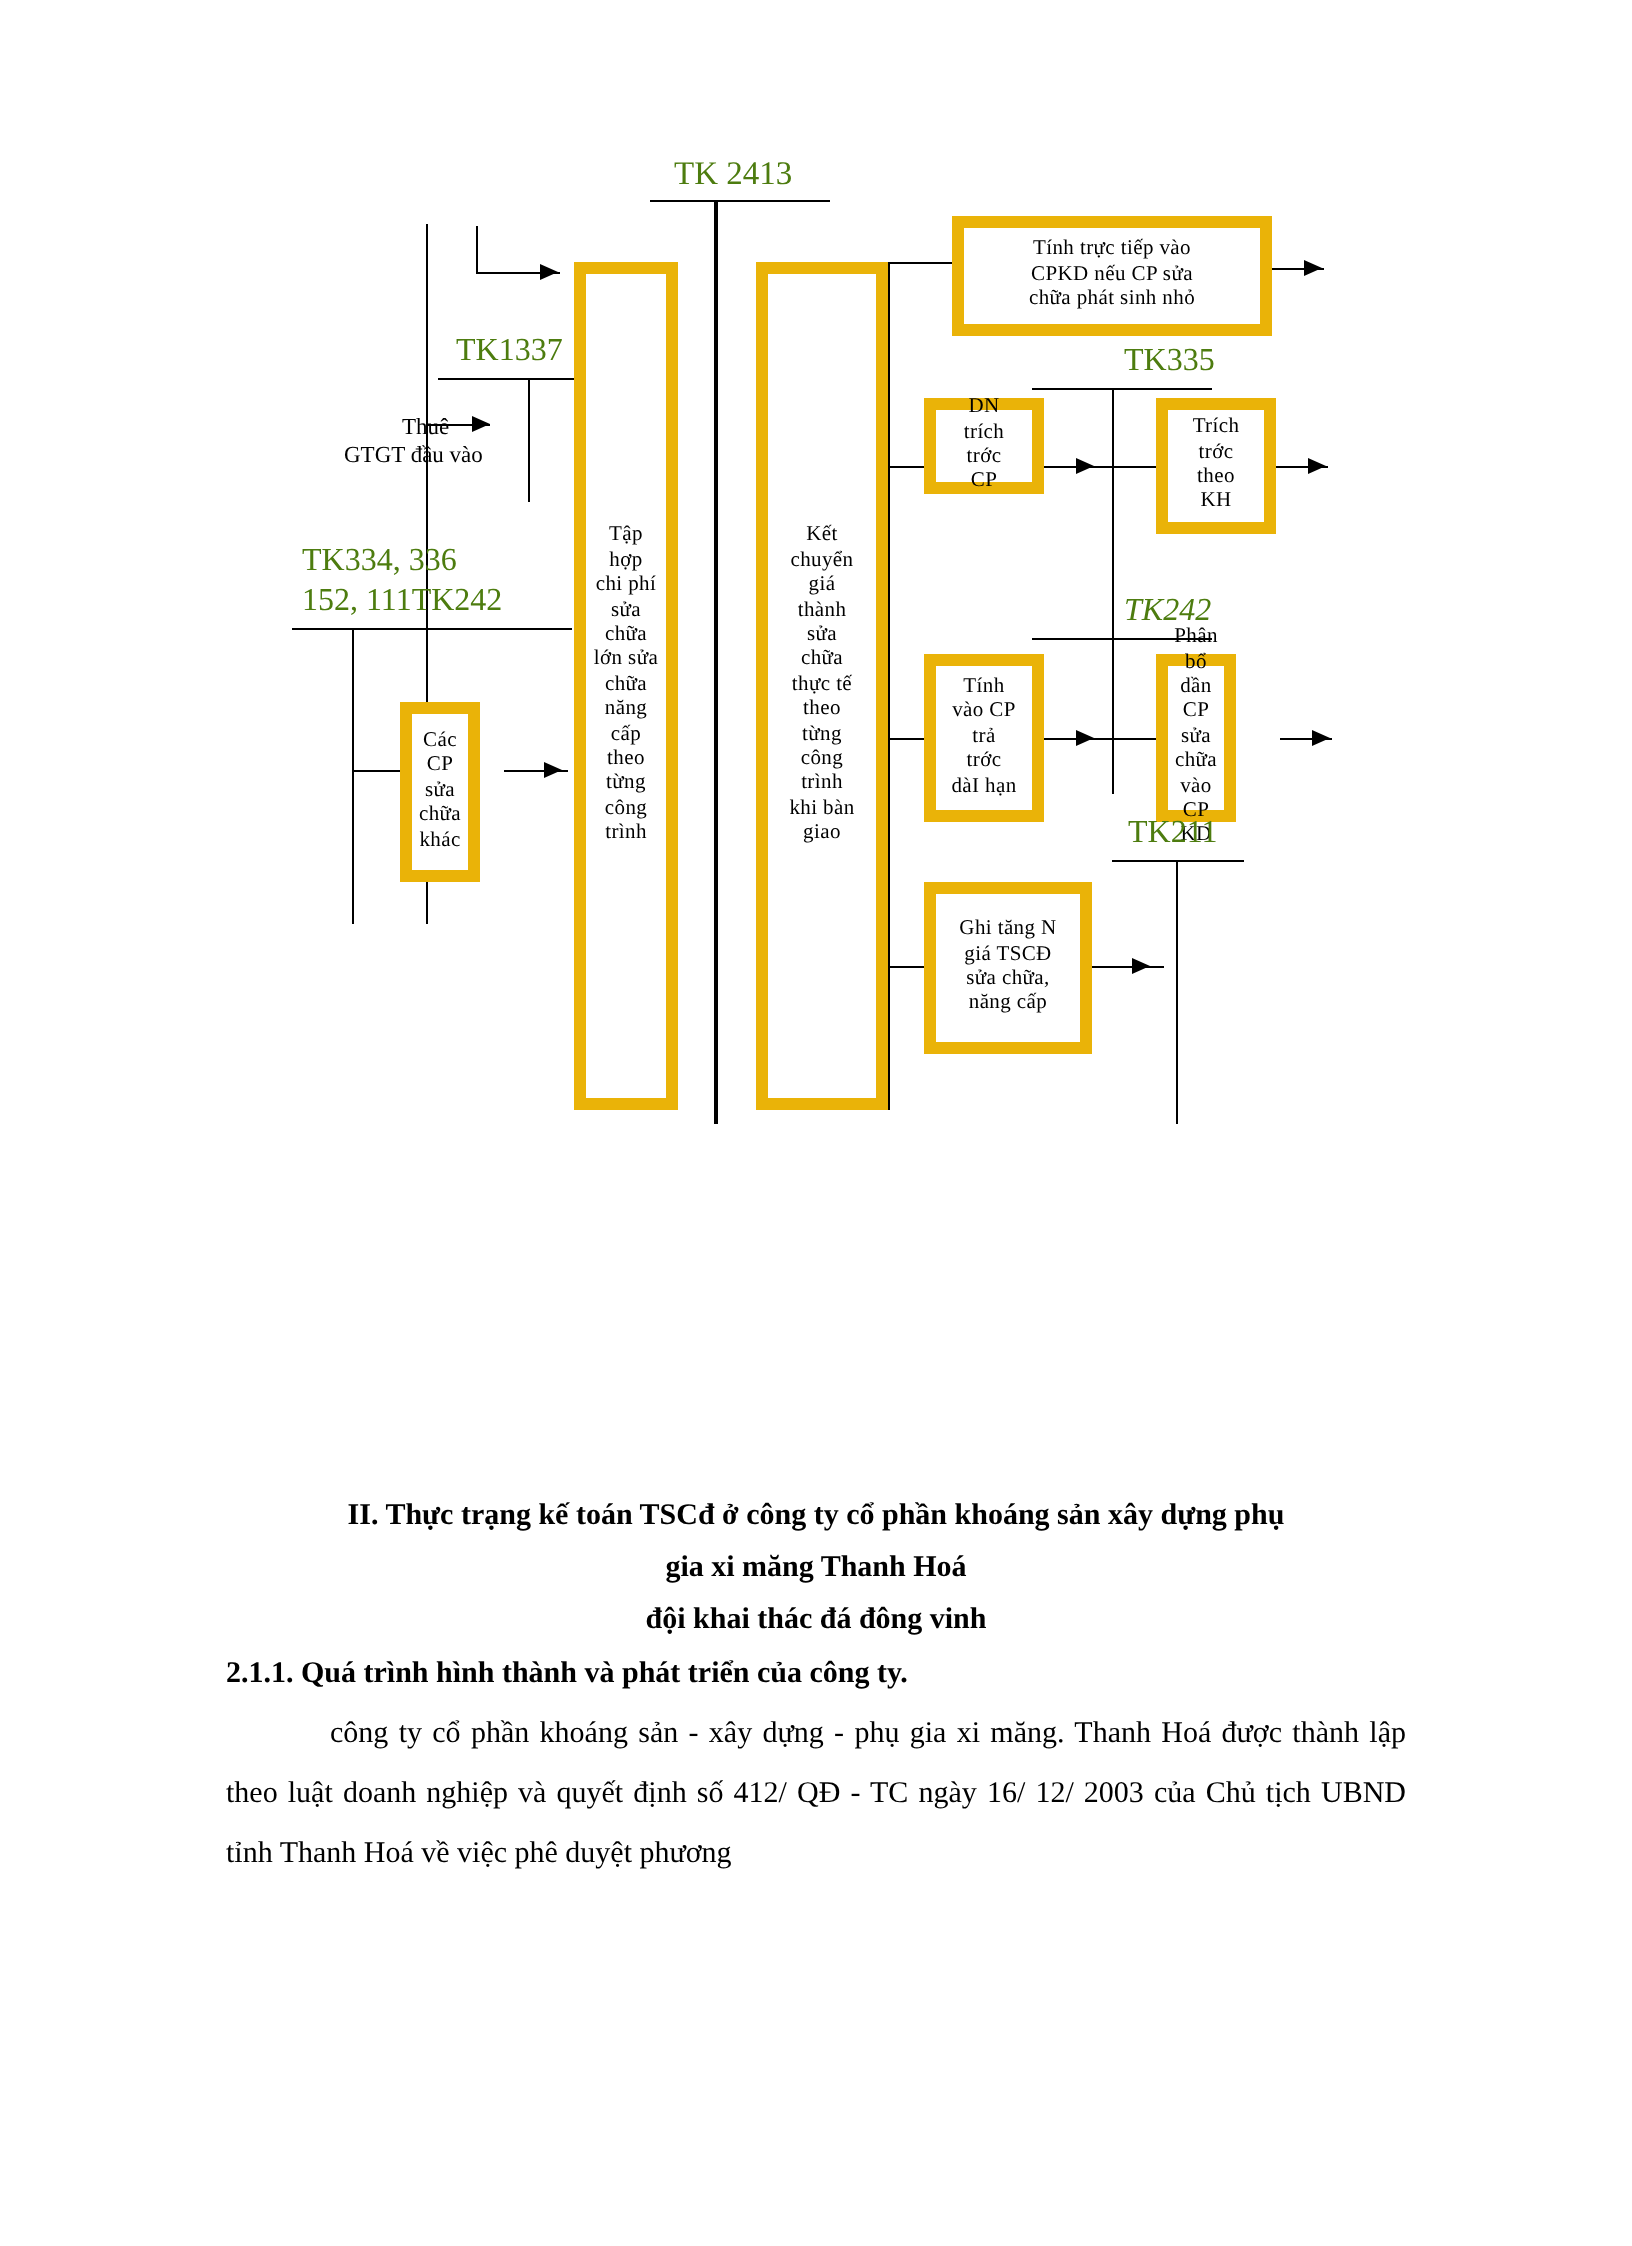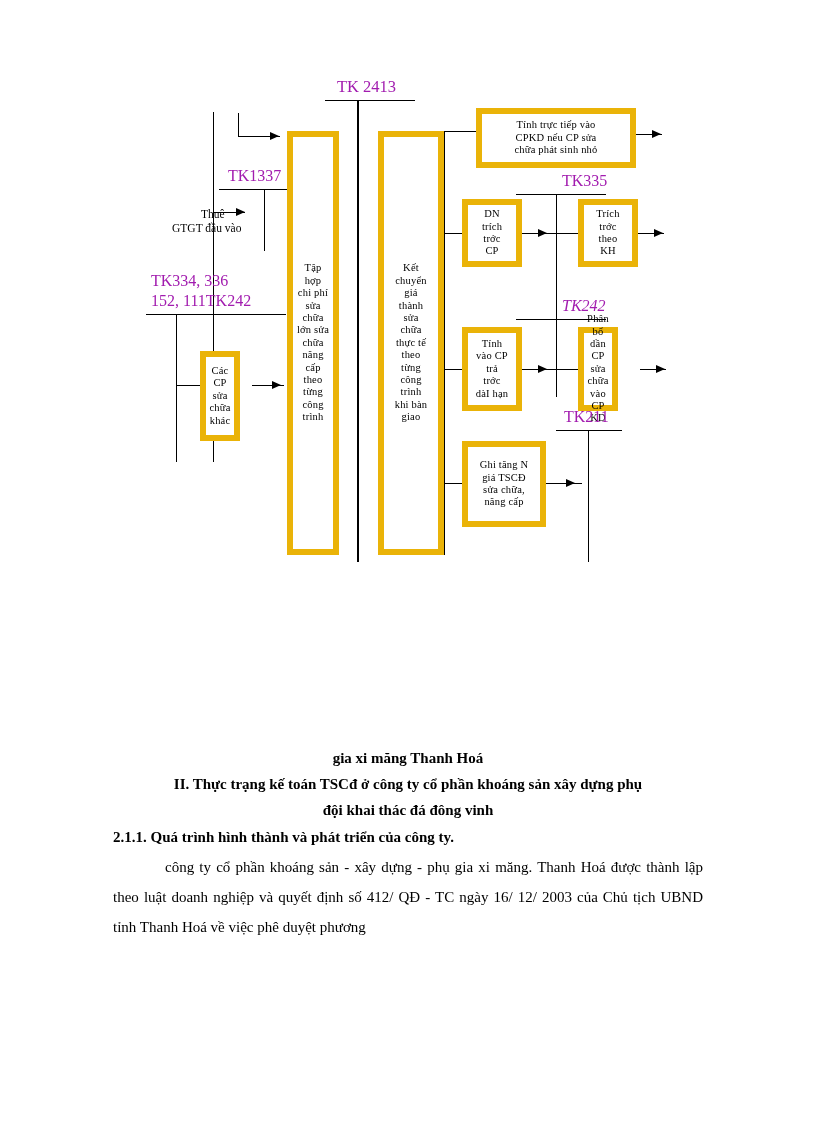--- a/index.html
+++ b/index.html
@@ -64,21 +64,21 @@
     border-bottom: 4.5px solid transparent;
     border-left: 9px solid #000;
   }
 
   .tklabel {
     position: absolute;
     font-family: "Liberation Serif", "DejaVu Serif", serif;
     font-size: 16px;
     line-height: 18px;
     white-space: nowrap;
-    color: #a21caf;
+    color: #4d7c0f;
   }
   .tklabel.big { font-size: 16.5px; }
 
   .small-note {
     position: absolute;
     font-family: "Liberation Serif", "DejaVu Serif", serif;
     font-size: 11.5px;
     line-height: 13.5px;
     white-space: nowrap;
   }
@@ -196,21 +196,21 @@
 chữa phát sinh nhỏ</span>
   </div>
   <div class="hline" style="left:636px; top:134px; width:26px;"></div>
   <div class="arrow-r" style="left:652px; top:129.5px;"></div>
 
   <div class="tklabel" style="left:562px; top:172px;">TK335</div>
   <div class="hline" style="left:516px; top:194px; width:90px;"></div>
   <div class="vline" style="left:556px; top:194px; height:128px;"></div>
 
   <div class="hline" style="left:444px; top:233px; width:18px;"></div>
-  <div class="box" style="left:462px; top:199px; width:60px; height:68px;">
+  <div class="box" style="left:462px; top:199px; width:60px; height:48px;">
     <span class="txt" style="white-space:pre-line;">DN
 trích
 trớc
 CP</span>
   </div>
   <div class="hline" style="left:522px; top:233px; width:34px;"></div>
   <div class="arrow-r" style="left:538px; top:228.5px;"></div>
 
   <div class="hline" style="left:556px; top:233px; width:22px;"></div>
   <div class="box" style="left:578px; top:199px; width:60px; height:68px;">
@@ -258,18 +258,18 @@
 giá TSCĐ
 sửa chữa,
 năng cấp</span>
   </div>
   <div class="hline" style="left:546px; top:483px; width:36px;"></div>
   <div class="arrow-r" style="left:566px; top:478.5px;"></div>
 
 </div>
 
 <div id="textbody">
+  <div class="heading-center">II. Thực trạng kế toán TSCđ ở công ty cổ phần khoáng sản xây dựng phụ</div>
   <div class="heading-center">gia xi măng Thanh Hoá</div>
-  <div class="heading-center">II. Thực trạng kế toán TSCđ ở công ty cổ phần khoáng sản xây dựng phụ</div>
   <div class="heading-center">đội khai thác đá đông vinh</div>
   <div class="heading-left">2.1.1. Quá trình hình thành và phát triển của công ty.</div>
   <div class="para">công ty cổ phần khoáng sản - xây dựng - phụ gia xi măng. Thanh Hoá được thành lập theo luật doanh nghiệp và quyết định số 412/ QĐ - TC ngày 16/ 12/ 2003 của Chủ tịch UBND tỉnh Thanh Hoá về việc phê duyệt phương</div>
 </div>
 
 </body></html>

